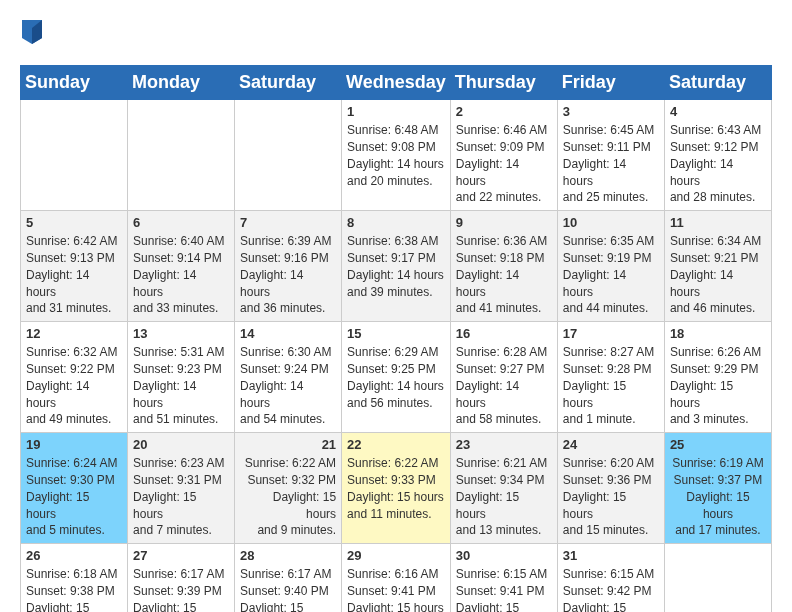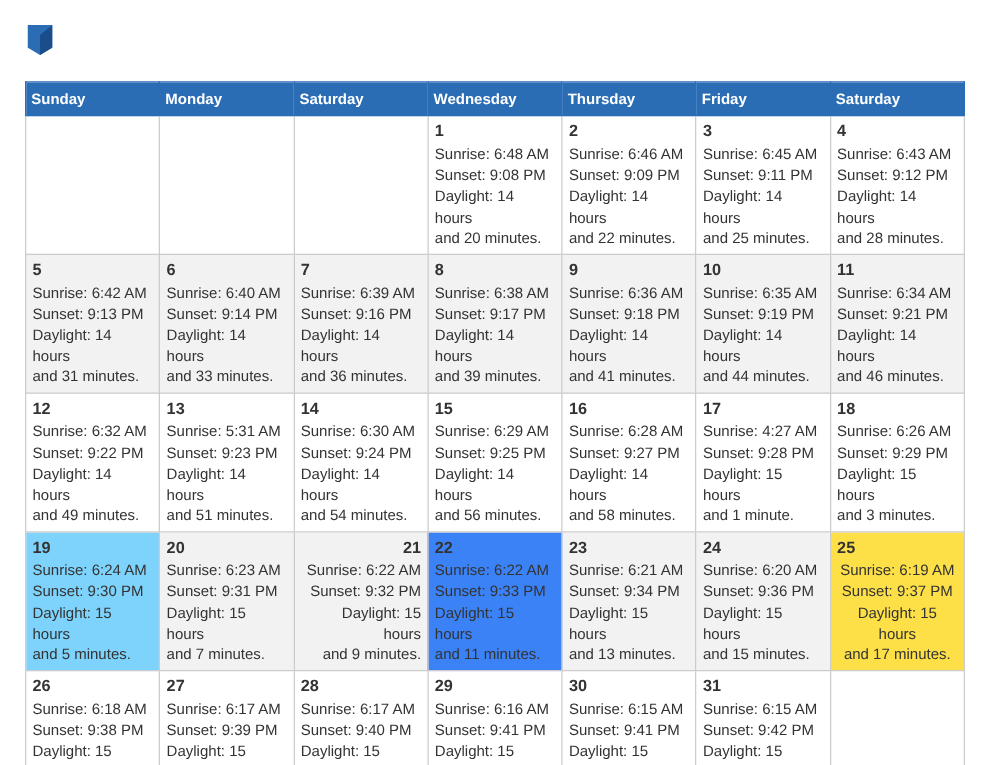--- a/index.html
+++ b/index.html
@@ -47,21 +47,21 @@
     .calendar {
       width: 100%;
       border-collapse: collapse;
       font-size: 11px;
     }
     .calendar th {
       background: #2a6db5;
       color: #fff;
       padding: 6px 4px;
       text-align: left;
-      font-size: 12px;
+      font-size: 18px;
       font-weight: bold;
       border: 1px solid #2a6db5;
     }
     .calendar td {
       border: 1px solid #ccc;
       vertical-align: top;
       padding: 4px 5px;
       width: 107px;
       min-height: 80px;
       background: #fff;
@@ -233,21 +233,21 @@
         </td>
         <td>
           <div class="day-number">16</div>
           <div class="day-info" style="white-space: pre-line;">Sunrise: 6:28 AM
 Sunset: 9:27 PM
 Daylight: 14 hours
 and 58 minutes.</div>
         </td>
         <td>
           <div class="day-number">17</div>
-          <div class="day-info" style="white-space: pre-line;">Sunrise: 4:27 AM
+          <div class="day-info" style="white-space: pre-line;">Sunrise: 8:27 AM
 Sunset: 9:28 PM
 Daylight: 15 hours
 and 1 minute.</div>
         </td>
         <td>
           <div class="day-number">18</div>
           <div class="day-info" style="white-space: pre-line;">Sunrise: 6:26 AM
 Sunset: 9:29 PM
 Daylight: 15 hours
 and 3 minutes.</div>
@@ -268,42 +268,42 @@
 Daylight: 15 hours
 and 7 minutes.</div>
         </td>
         <td style="background: rgb(242, 242, 242); text-align: right;">
           <div class="day-number">21</div>
           <div class="day-info" style="white-space: pre-line;">Sunrise: 6:22 AM
 Sunset: 9:32 PM
 Daylight: 15 hours
 and 9 minutes.</div>
         </td>
-        <td style="background: #3b82f6;">
+        <td style="background: #fef9c3;">
           <div class="day-number">22</div>
           <div class="day-info" style="white-space: pre-line;">Sunrise: 6:22 AM
 Sunset: 9:33 PM
 Daylight: 15 hours
 and 11 minutes.</div>
         </td>
         <td style="background: rgb(242, 242, 242);">
           <div class="day-number">23</div>
           <div class="day-info" style="white-space: pre-line;">Sunrise: 6:21 AM
 Sunset: 9:34 PM
 Daylight: 15 hours
 and 13 minutes.</div>
         </td>
         <td style="background: rgb(242, 242, 242);">
           <div class="day-number">24</div>
           <div class="day-info" style="white-space: pre-line;">Sunrise: 6:20 AM
 Sunset: 9:36 PM
 Daylight: 15 hours
 and 15 minutes.</div>
         </td>
-        <td style="background: #fde047;">
+        <td style="background: #7dd3fc;">
           <div class="day-number">25</div>
           <div class="day-info" style="white-space: pre-line; text-align: center;">Sunrise: 6:19 AM
 Sunset: 9:37 PM
 Daylight: 15 hours
 and 17 minutes.</div>
         </td>
       </tr>
       <tr>
         <td>
           <div class="day-number">26</div>

